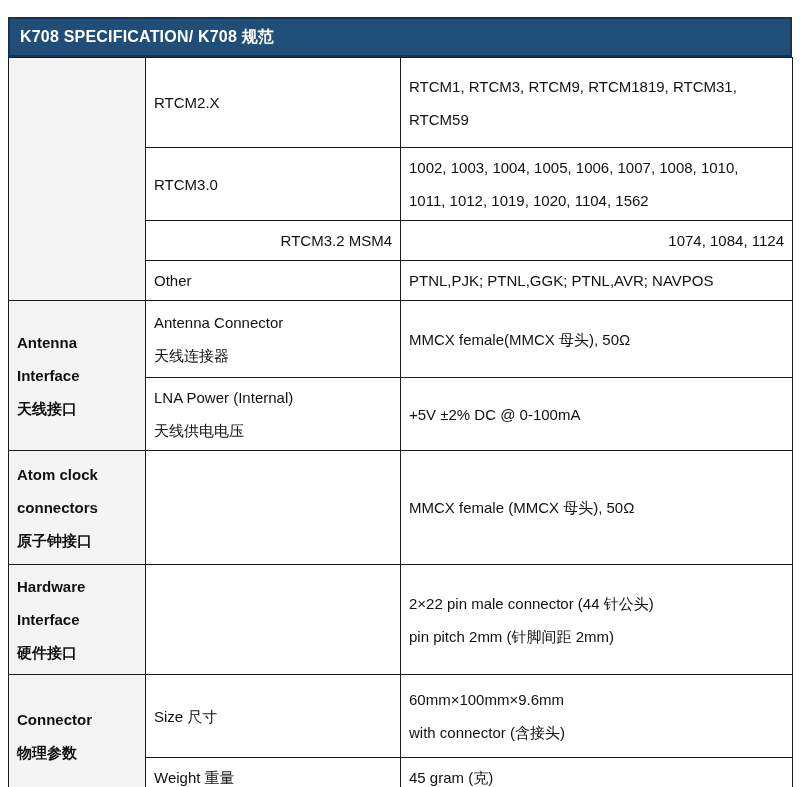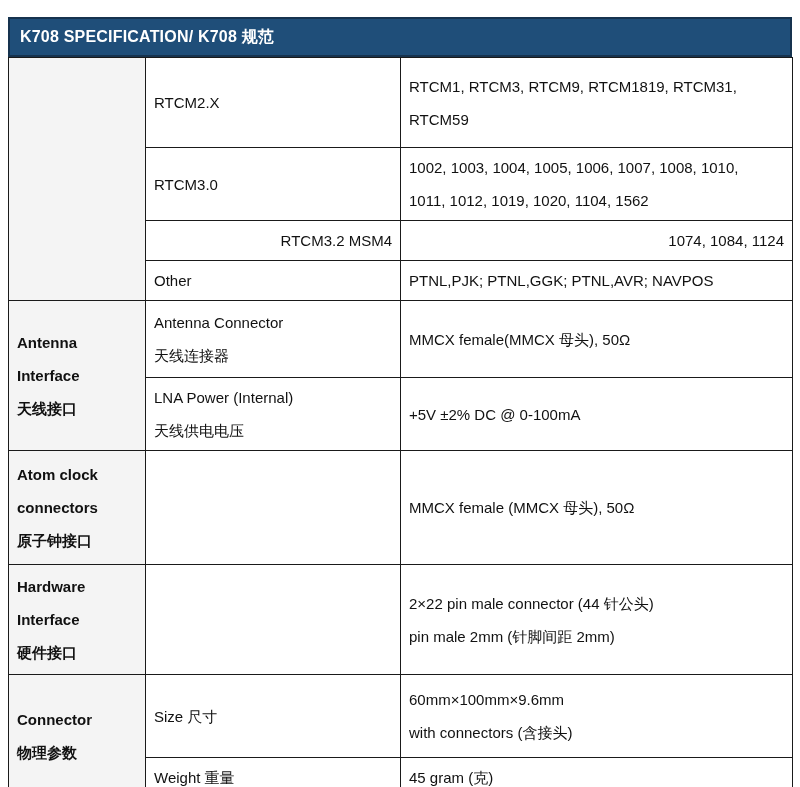--- a/index.html
+++ b/index.html
@@ -156,35 +156,35 @@
 
       <tr class="r8">
         <td class="cat">
           <span class="ln">Hardware</span>
           <span class="ln">Interface</span>
           <span class="ln">硬件接口</span>
         </td>
         <td class="sub"></td>
         <td class="val">
           <span class="ln">2×22 pin male connector (44 针公头)</span>
-          <span class="ln">pin male 2mm (针脚间距 2mm)</span>
+          <span class="ln">pin pitch 2mm (针脚间距 2mm)</span>
         </td>
       </tr>
 
       <tr class="r9">
         <td class="cat" rowspan="2">
           <span class="ln">Connector</span>
           <span class="ln">物理参数</span>
         </td>
         <td class="sub">
           <span class="ln">Size 尺寸</span>
         </td>
         <td class="val">
           <span class="ln">60mm×100mm×9.6mm</span>
-          <span class="ln">with connectors (含接头)</span>
+          <span class="ln">with connector (含接头)</span>
         </td>
       </tr>
       <tr class="r10">
         <td class="sub">
           <span class="ln">Weight 重量</span>
         </td>
         <td class="val">
           <span class="ln">45 gram (克)</span>
         </td>
       </tr>

